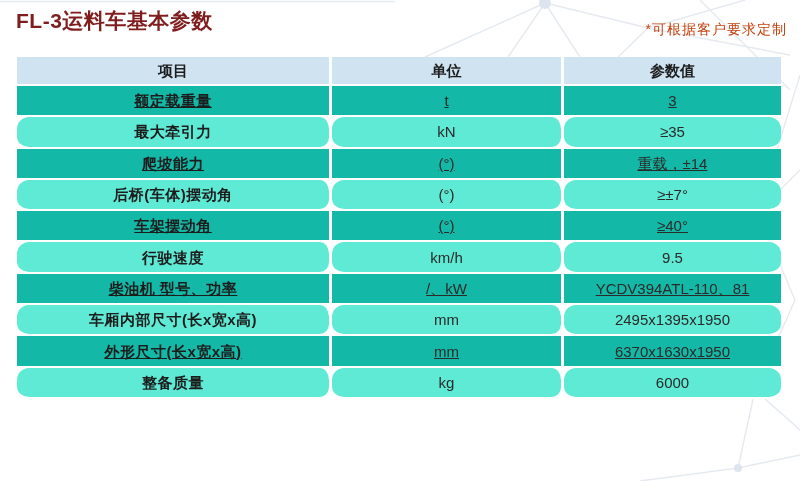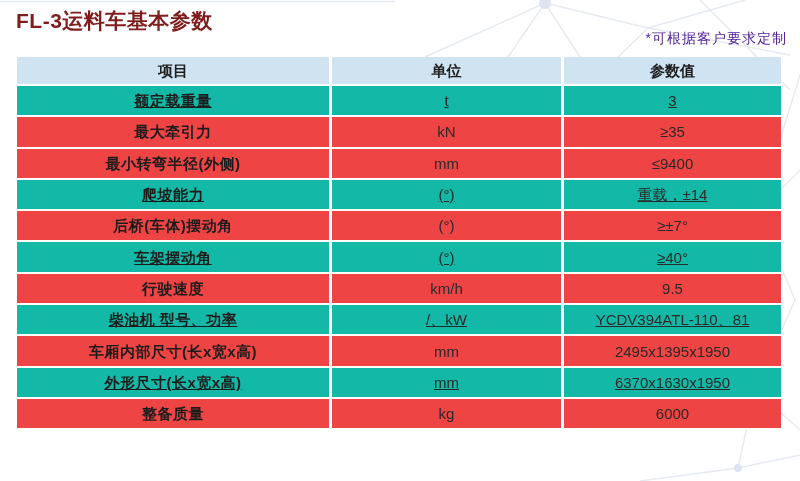--- a/index.html
+++ b/index.html
@@ -14,22 +14,22 @@
   .mesh {
     position: absolute; left: 0; top: 0; width: 800px; height: 481px;
     z-index: 0;
   }
   .page-title {
     position: absolute; left: 16px; top: 7px;
     font-size: 21px; font-weight: 700; color: #7f1d1d;
     z-index: 2; letter-spacing: 0.5px;
   }
   .custom-note {
-    position: absolute; right: 13px; top: 30px;
-    font-size: 14px; font-weight: 400; color: #4c1d95;
+    position: absolute; right: 13px; top: 21px;
+    font-size: 14px; font-weight: 400; color: #c2410c;
     z-index: 2; letter-spacing: 1px;
   }
   table.spec {
     position: absolute; left: 17px; top: 57px; width: 764px;
     border-collapse: separate; border-spacing: 0;
     table-layout: fixed;
     z-index: 1;
   }
   table.spec col.c1 { width: 315px; }
   table.spec col.c2 { width: 232px; }
@@ -42,21 +42,21 @@
     border-bottom: 2px solid #ffffff;
     overflow: hidden; white-space: nowrap;
   }
   table.spec th:last-child, table.spec td:last-child { border-right: none; }
   table.spec thead th {
     background: #cfe3f1;
     font-weight: 700; font-size: 15px; color: #1c1c1c;
     height: 27px;
   }
   tr.row-gray td { background: #14b8a6; text-decoration: underline; }
-  tr.row-blue td { background: #ef4444; }
+  tr.row-blue td { background: #5eead4; border-radius: 12px; }
   td.cell-item { font-weight: 700; color: #1c1c1c; letter-spacing: 0.5px; }
   td.cell-unit, td.cell-value { font-weight: 400; color: #2a2a2a; }
 </style>
 </head>
 <body>
 
 <svg class="mesh" viewBox="0 0 800 481" xmlns="http://www.w3.org/2000/svg" aria-hidden="true">
   <g stroke="#e5eaf1" stroke-width="1.4" fill="none">
     <line x1="0" y1="1.5" x2="395" y2="1.5"></line>
     <line x1="545" y1="3" x2="425" y2="57"></line>
@@ -103,25 +103,20 @@
     <tr class="row-gray">
       <td class="cell-item">额定载重量</td>
       <td class="cell-unit">t</td>
       <td class="cell-value">3</td>
     </tr>
     <tr class="row-blue">
       <td class="cell-item">最大牵引力</td>
       <td class="cell-unit">kN</td>
       <td class="cell-value">≥35</td>
     </tr>
-    <tr class="row-blue">
-      <td class="cell-item">最小转弯半径(外侧)</td>
-      <td class="cell-unit">mm</td>
-      <td class="cell-value">≤9400</td>
-    </tr>
     <tr class="row-gray">
       <td class="cell-item">爬坡能力</td>
       <td class="cell-unit">(°)</td>
       <td class="cell-value">重载，±14</td>
     </tr>
     <tr class="row-blue">
       <td class="cell-item">后桥(车体)摆动角</td>
       <td class="cell-unit">(°)</td>
       <td class="cell-value">≥±7°</td>
     </tr>

